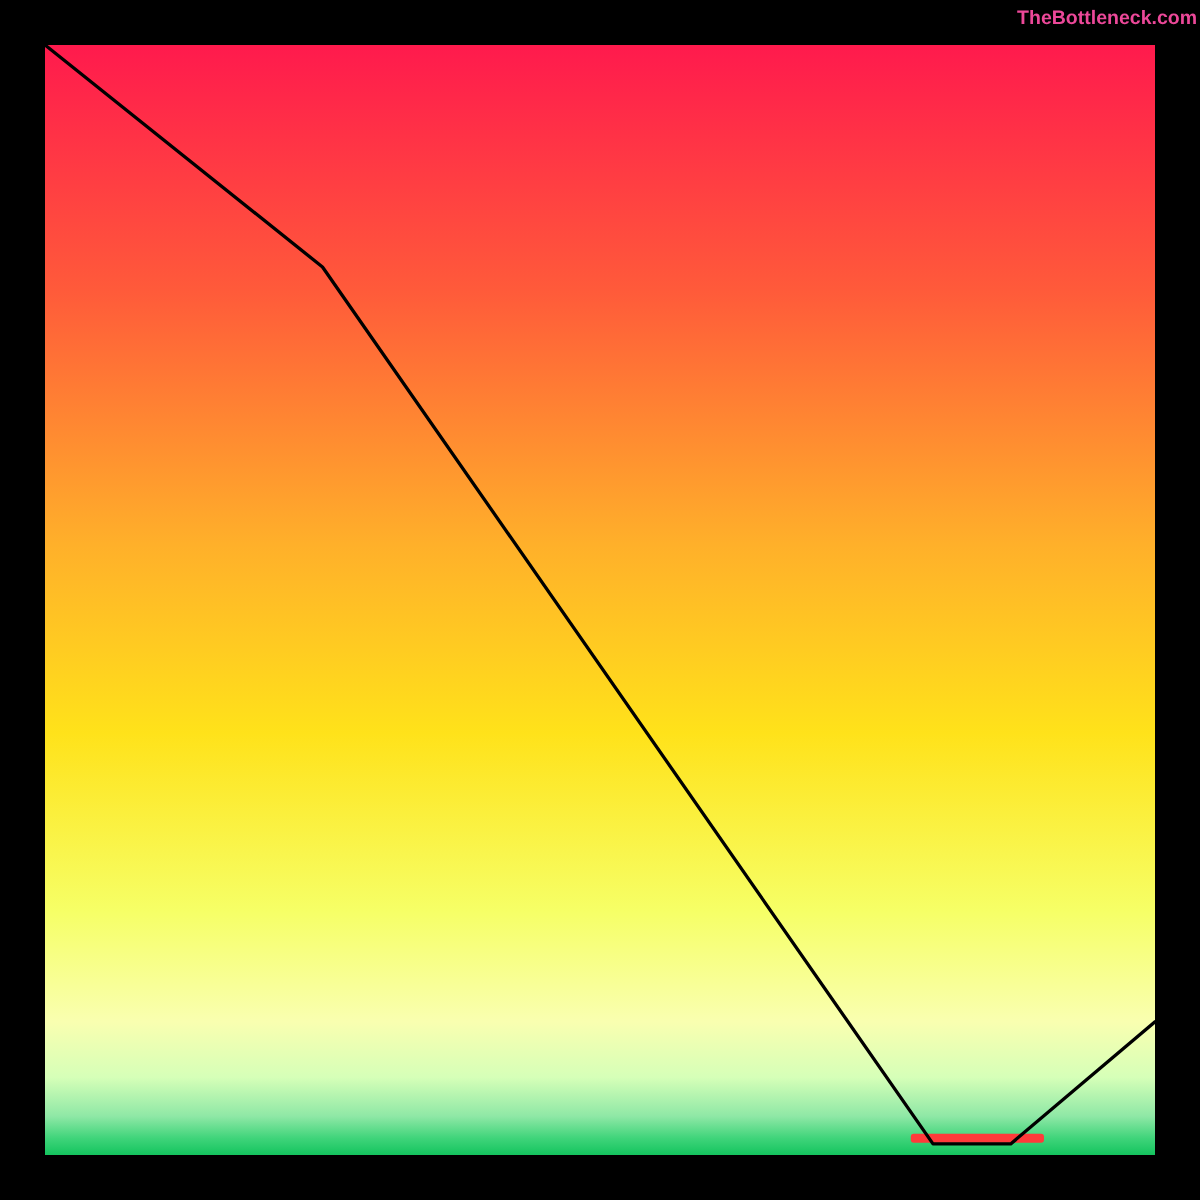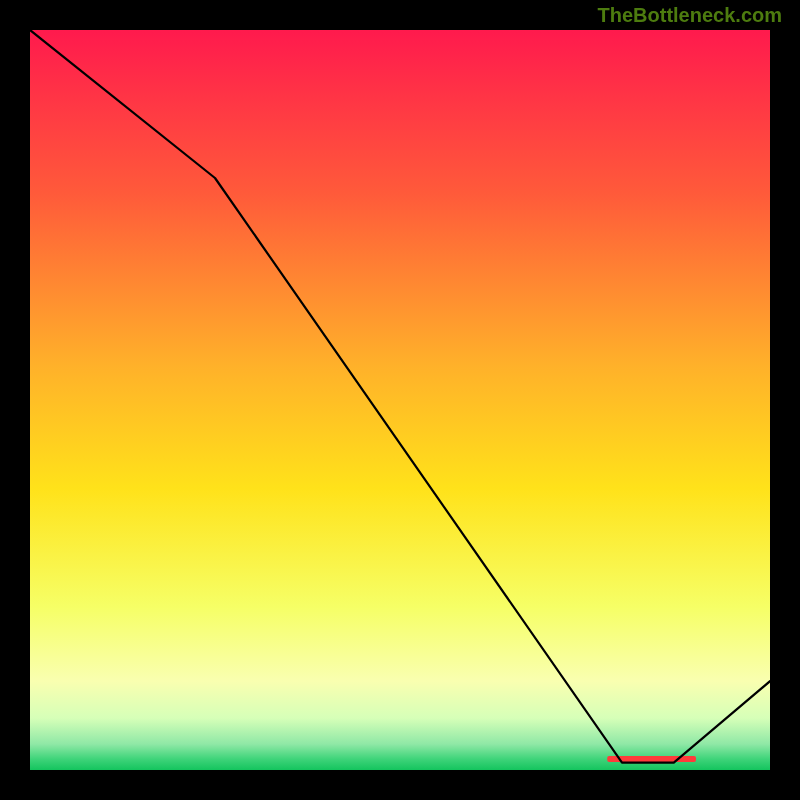--- a/index.html
+++ b/index.html
@@ -8,23 +8,23 @@
     width: 800px;
     height: 800px;
     background: #000;
     font-family: Arial, sans-serif;
     position: relative;
     overflow: hidden;
   }
   .watermark {
     position: absolute;
     top: 4px;
-    right: 18px;
-    color: #4d7c0f;
-    font-size: 20px;
+    right: 2px;
+    color: #ec4899;
+    font-size: 13px;
     font-weight: bold;
     z-index: 10;
   }
   .plot-area {
     position: absolute;
     left: 30px;
     top: 30px;
     width: 740px;
     height: 740px;
   }

